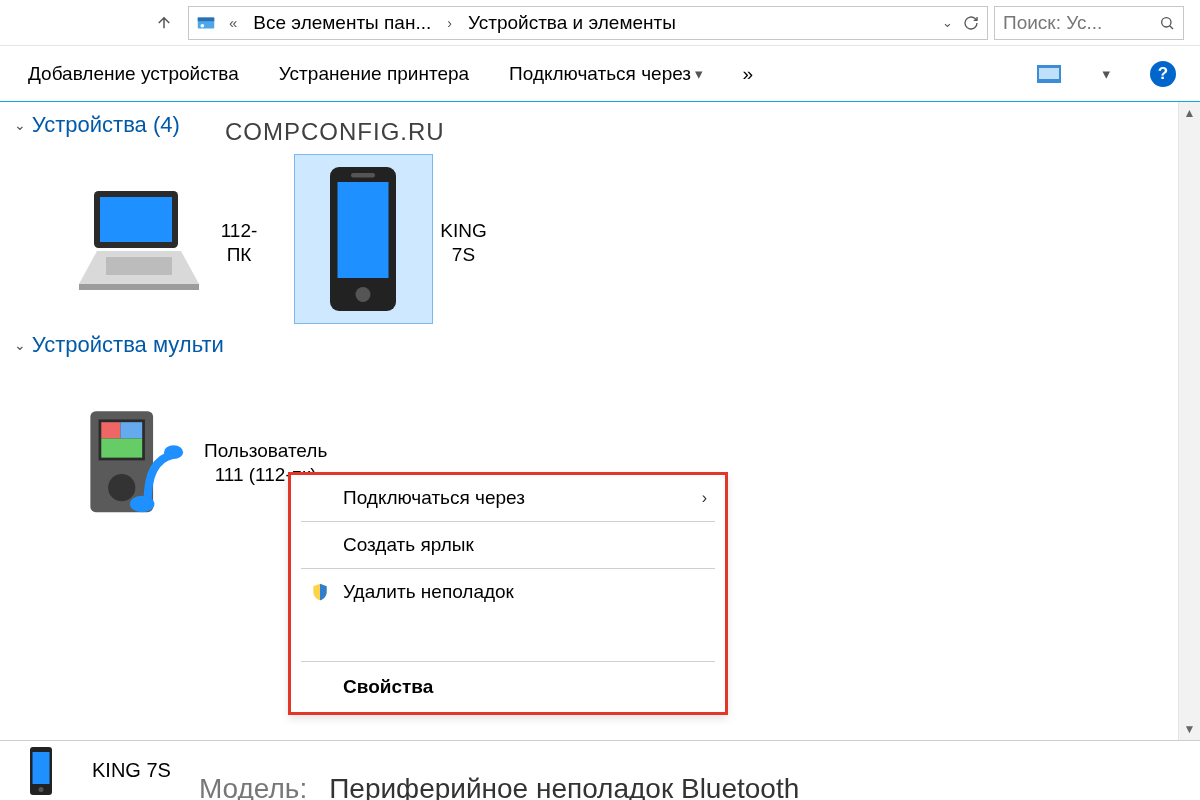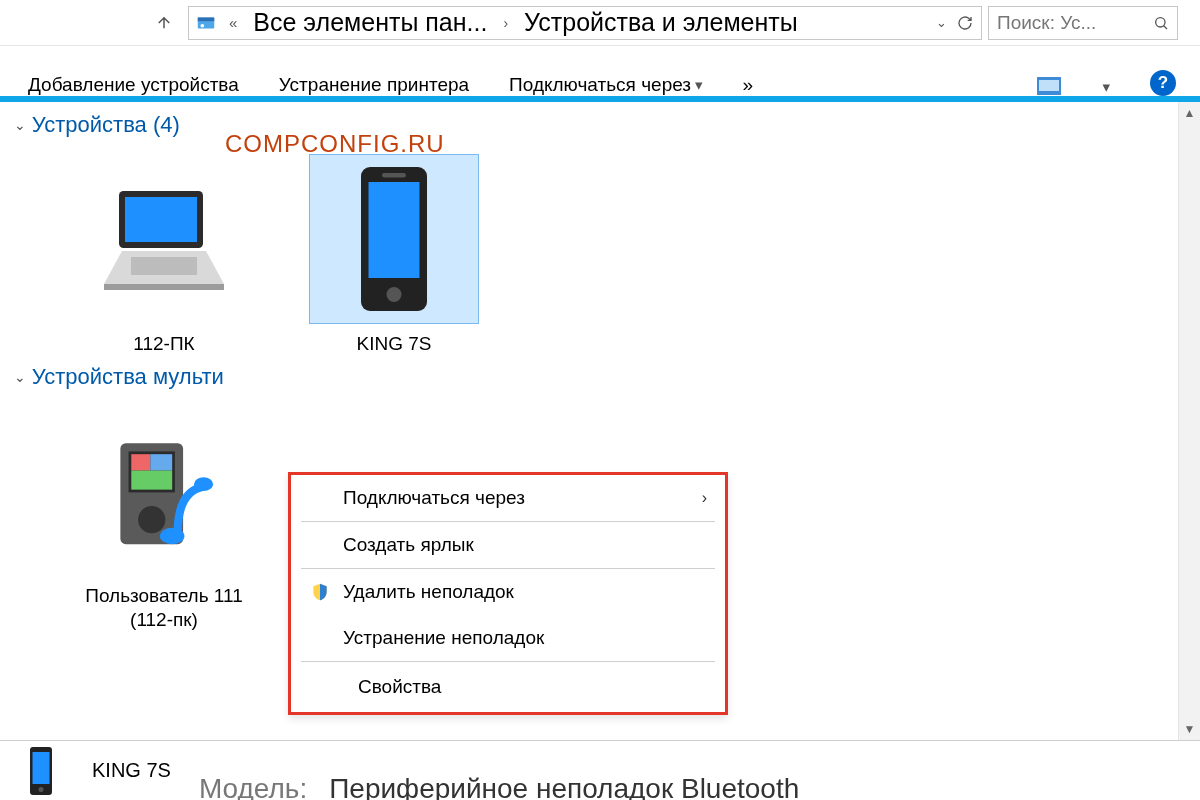--- a/index.html
+++ b/index.html
@@ -4,59 +4,59 @@
 <style>
   * { box-sizing: border-box; margin: 0; padding: 0; font-family: "Segoe UI", Tahoma, sans-serif; }
   body { background: #fff; width: 1200px; height: 800px; overflow: hidden; position: relative; }
 
   
   .addr-row { display:flex; align-items:center; height:46px; padding:0 4px 0 150px; border-bottom:1px solid #e5e5e5; }
   .arrow-up { width:28px; height:28px; display:flex; align-items:center; justify-content:center; color:#5b5b5b; font-size:20px; }
   .addr-box { flex:1; display:flex; align-items:center; height:34px; border:1px solid #c7c7c7; margin:0 6px 0 10px; background:#fff; }
   .addr-icon { width:26px; height:26px; margin:0 4px; display:flex; align-items:center; justify-content:center; }
   .addr-chev-l { padding:0 6px; font-size:15px; color:#555; }
-  .addr-crumb { padding:0 10px; font-size:25px; color:#000; white-space:nowrap; display:flex; align-items:center; }
+  .addr-crumb { padding:0 10px; font-size:19px; color:#000; white-space:nowrap; display:flex; align-items:center; }
   .addr-sep { padding:0 6px; font-size:14px; color:#555; }
   .addr-tail { margin-left:auto; display:flex; align-items:center; padding:0 6px; gap:8px; }
   .addr-tail span { font-size:13px; color:#555; }
   .reloadbtn { width:20px; height:20px; display:flex; align-items:center; justify-content:center; color:#555; }
-  .search-box { width:190px; height:34px; border:1px solid #c7c7c7; display:flex; align-items:center; padding:0 8px; justify-content:space-between; margin-right:18px; }
+  .search-box { width:190px; height:34px; border:1px solid #c7c7c7; display:flex; align-items:center; padding:0 8px; justify-content:space-between; margin-right:12px; }
   .search-box .ph { color:#777; font-size:19px; white-space:nowrap; overflow:hidden; text-overflow:ellipsis; max-width:140px;}
   .search-box .mag { font-size:18px; color:#555; }
 
   
-  .toolbar { display:flex; align-items:flex-end; height:56px; padding:0 24px 0 28px; border-bottom:6px solid #0ea5e9; gap:40px; }
+  .toolbar { display:flex; align-items:center; height:56px; padding:0 24px 0 28px; border-bottom:1px solid #0ea5e9; gap:40px; }
   .toolbar .btn { font-size:19px; color:#000; white-space:nowrap; display:flex; align-items:center; gap:4px; }
   .toolbar .spacer { flex:1; }
   .toolbar .chev { font-size:15px; color:#555; }
   .toolbar .tinyico { width:26px; height:20px; display:flex; align-items:center; justify-content:center; }
   .help-ico { width:26px; height:26px; border-radius:50%; background:#0066cc; color:#fff; display:flex; align-items:center; justify-content:center; font-weight:bold; font-size:17px; }
 
   
   .content { position:relative; height: calc(100% - 46px - 56px - 60px); overflow:hidden; }
   .group { padding:10px 0 0 14px; }
   .group-head { display:flex; align-items:center; gap:6px; font-size:22px; color:#005aa9; }
   .group-head .car { font-size:14px; color:#555; }
-  .watermark { position:absolute; left:225px; top:28px; font-size:24px; color:#c2410c; letter-spacing:1px; font-weight:400; }
+  .watermark { position:absolute; left:225px; top:16px; font-size:24px; color:#404040; letter-spacing:1px; font-weight:400; }
 
   .device-row { display:flex; padding:16px 0 4px 50px; gap:30px; }
-  .device { width:200px; display:flex; flex-direction:column; align-items:center; text-align:center; }
+  .device { width:200px; display:flex; flex-direction:row; align-items:center; text-align:center; }
   .device .icon-wrap { width:170px; height:170px; display:flex; align-items:center; justify-content:center; }
   .device.selected .icon-wrap { background:#cde8ff; border:1px solid #7ab8f0; }
   .device .label { margin-top:8px; font-size:19px; color:#000; line-height:1.25; }
 
   .group2 { padding-top:4px; }
 
   
   .ctx-wrap { position:absolute; left:288px; top:370px; width:440px; border:3px solid #e33528; background:#fff; box-shadow:0 4px 8px rgba(0,0,0,.1); z-index:50; }
   .ctx-item { display:flex; align-items:center; height:46px; padding:0 18px 0 14px; font-size:19px; color:#000; }
   .ctx-item .icoslot { width:30px; height:24px; display:flex; align-items:center; justify-content:center; margin-right:8px; }
   .ctx-item .arr { margin-left:auto; font-size:16px; color:#333; }
   .ctx-sep { height:1px; background:#cfcfcf; margin-left:10px; margin-right:10px; }
-  .ctx-item.bold { font-weight:400; height:50px;gap:15px; }
+  .ctx-item.bold { font-weight:700; height:50px; }
 
   
   .details-pane { position:absolute; bottom:0; left:0; right:0; height:60px; border-top:1px solid #cfcfcf; display:flex; align-items:center; padding:0 18px; gap:28px; background:#fff; }
   .details-pane .thumb { width:46px; height:46px; display:flex; align-items:center; justify-content:center; }
   .details-pane .title { font-size:20px; color:#000; }
   .details-pane .kv { font-size:28px; display:flex; gap:22px;margin-top:36px; }
   .details-pane .kv .k { color:#777; }
   .details-pane .kv .v { color:#333; }
 
   
@@ -213,21 +213,20 @@
       <span class="icoslot">
         <svg width="20" height="20" viewBox="0 0 24 24">
             <path d="M12 2 L20 5 V12 C20 17 16 21 12 22 C8 21 4 17 4 12 V5 Z" fill="#ffd24a"></path>
             <path d="M12 2 L20 5 V12 C20 17 16 21 12 22 V2 Z" fill="#2f7fd1"></path>
           </svg>
       </span>
       <span>Удалить неполадок</span>
     </div>
     <div class="ctx-item">
       <span class="icoslot"></span>
-      <span>Устранение неполадок</span>
     </div>
     <div class="ctx-sep"></div>
     <div class="ctx-item bold">
       <span class="icoslot"></span>
       <span>Свойства</span>
     </div>
   </div>
 
 </div>
 

